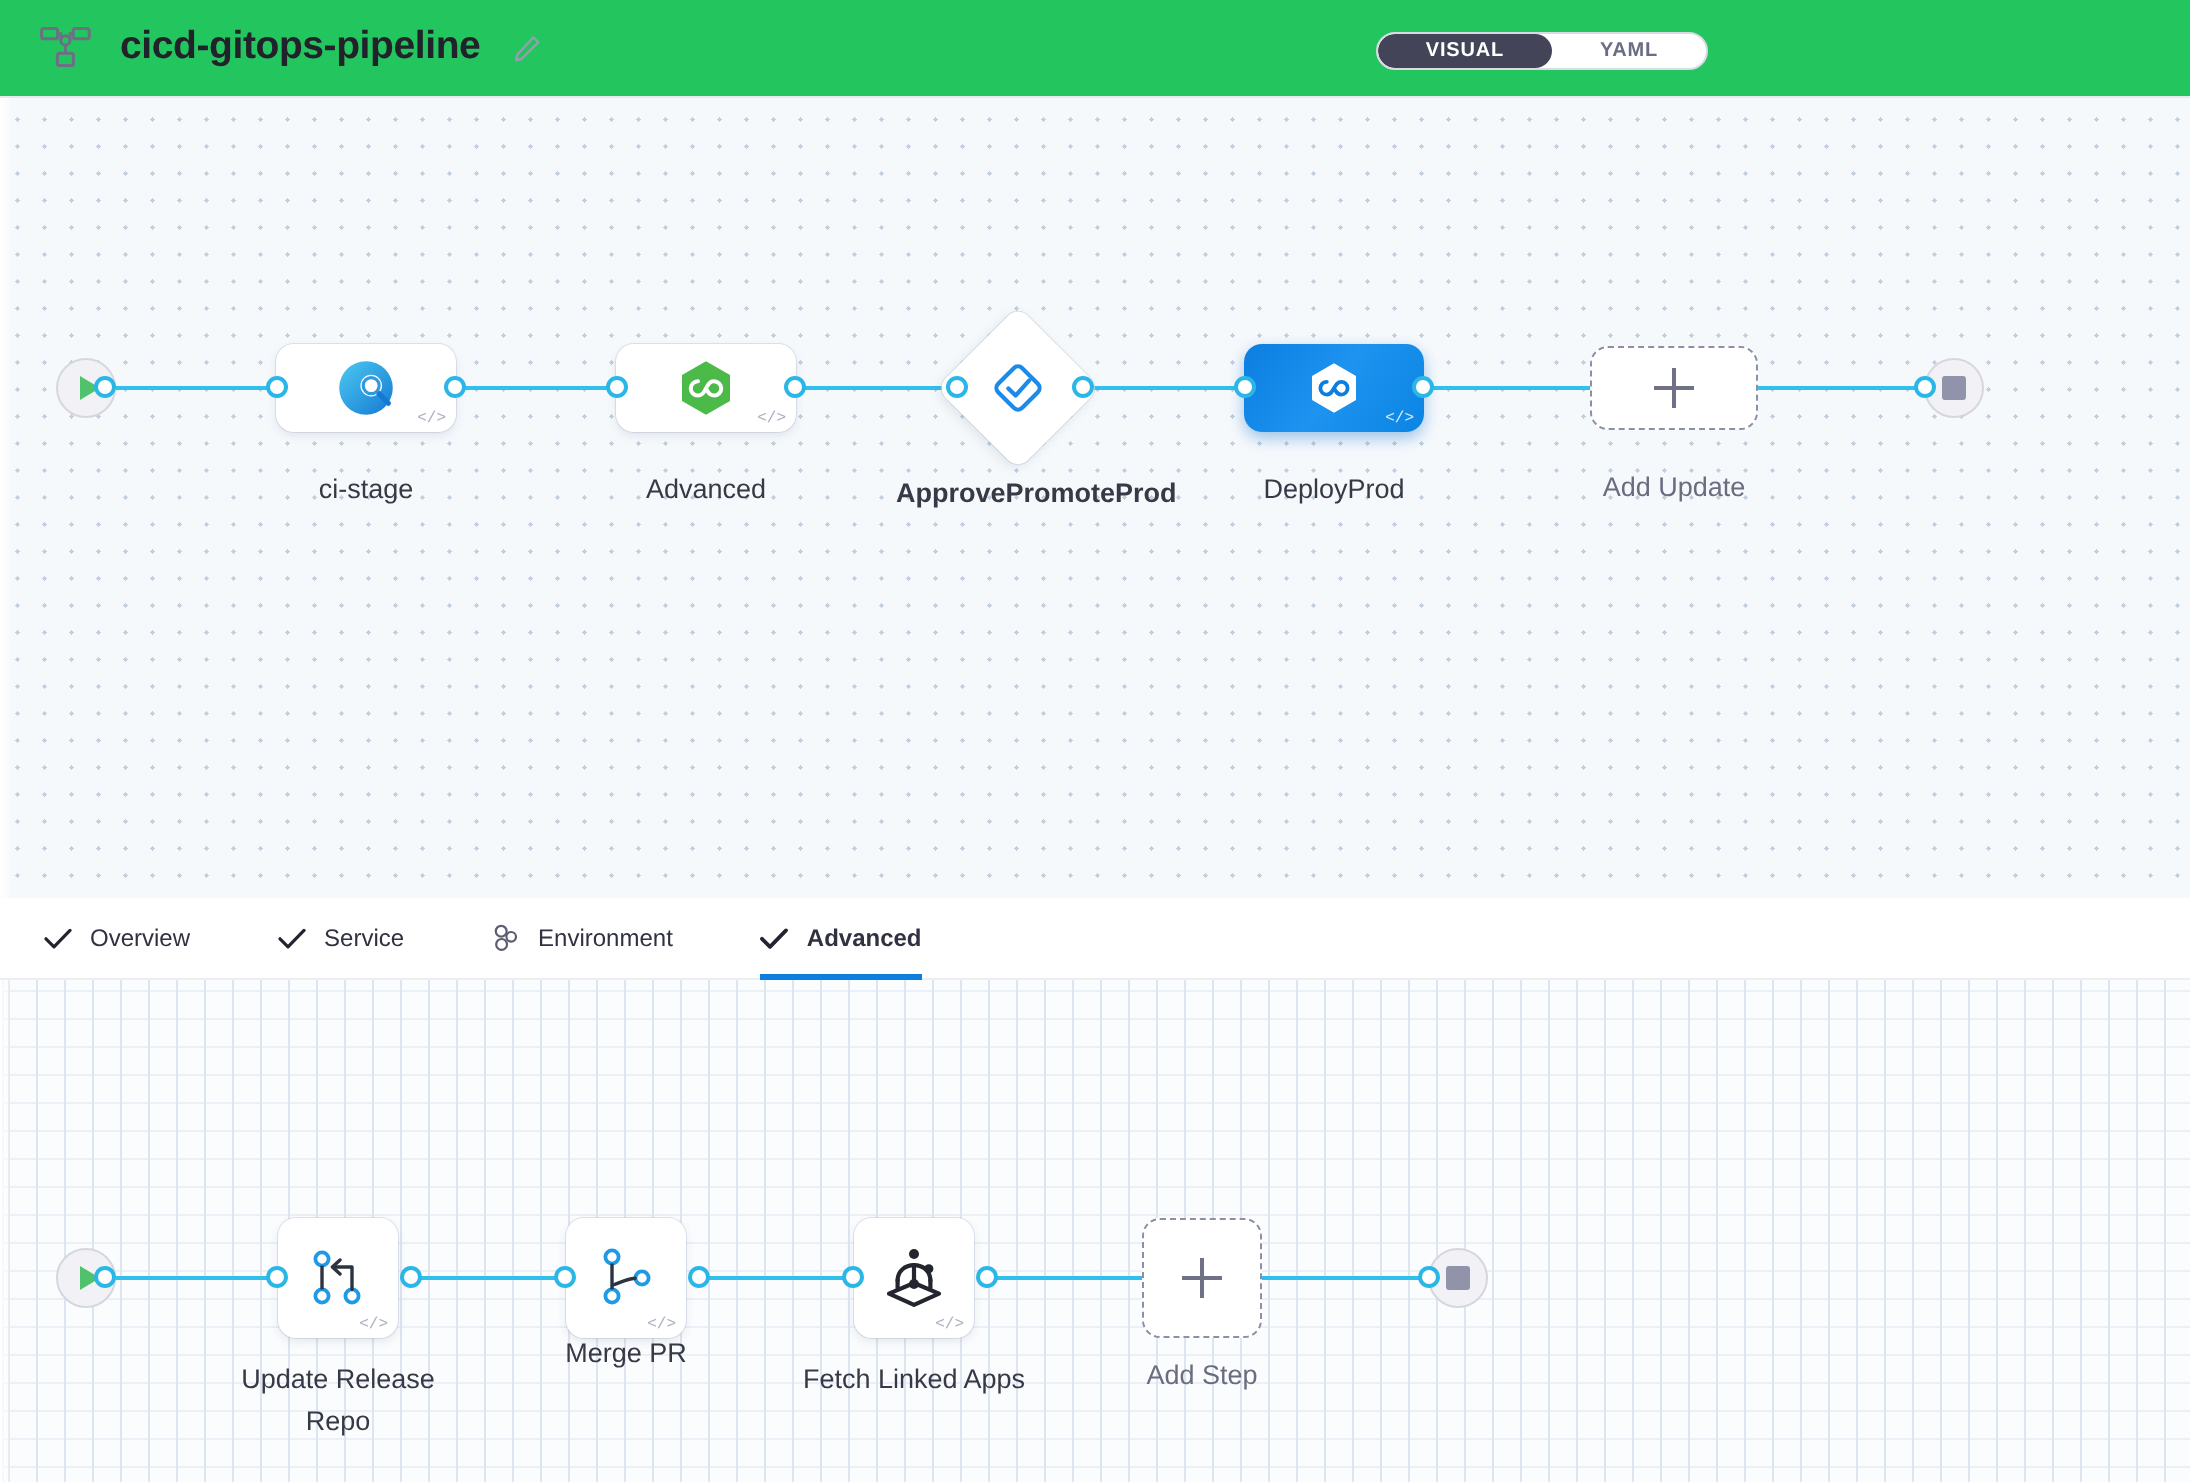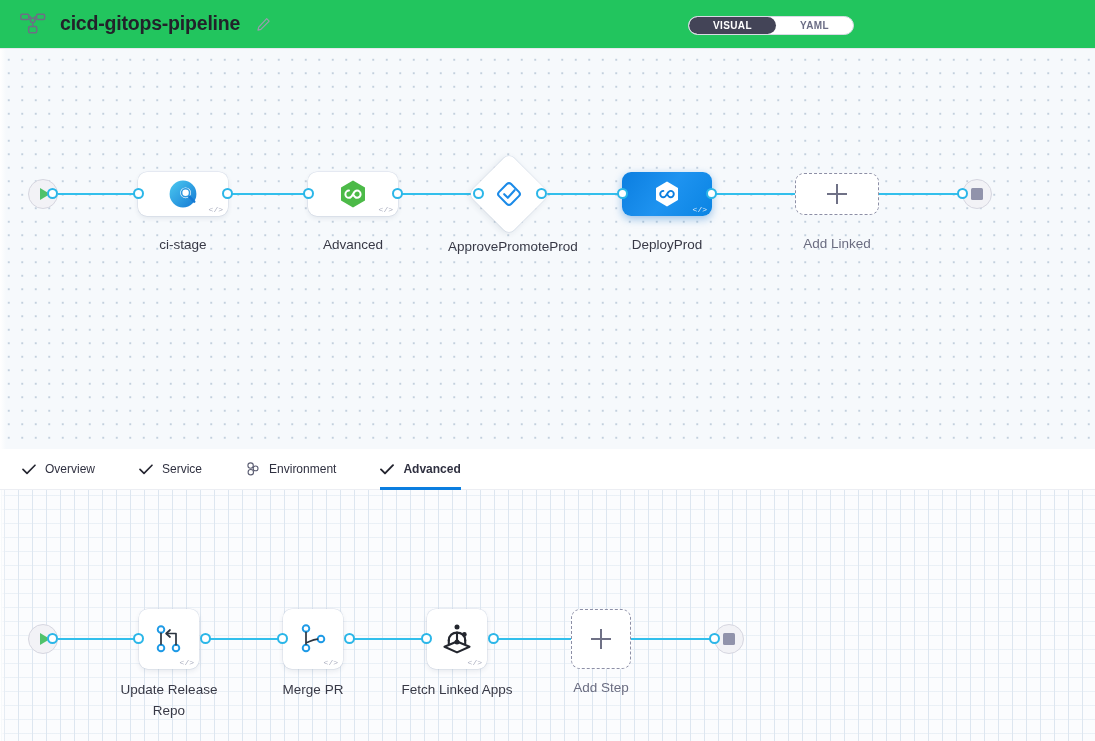--- a/index.html
+++ b/index.html
@@ -302,37 +302,37 @@
 
     <div class="node-diamond" style="left:480px; top:116px;"></div>
     <span class="diamond-icon" style="left:495px; top:131px;">
       <svg width="28" height="28" viewBox="0 0 28 28">
         <rect x="5.5" y="5.5" width="17" height="17" rx="3" transform="rotate(45 14 14)" fill="none" stroke="#1b8ae8" stroke-width="2.1"></rect>
         <path d="M9.2 14.2 L12.8 17.8 L19.6 10.2" fill="none" stroke="#1b8ae8" stroke-width="2.1" stroke-linecap="round" stroke-linejoin="round"></path>
       </svg>
     </span>
     <div class="port" style="left:473px; top:139px;"></div>
     <div class="port" style="left:536px; top:139px;"></div>
-    <div class="node-label" style="left:448px; top:187px; width:122px;">ApprovePromoteProd</div>
+    <div class="node-label" style="left:448px; top:187px; width:122px;font-weight:bold;">ApprovePromoteProd</div>
 
     <div class="node selected" style="left:622px; top:123px;">
       <svg width="30" height="30" viewBox="0 0 30 30">
         <path d="M15 2.6 L26 9.0 L26 21.0 L15 27.4 L4 21.0 L4 9.0 Z" fill="#ffffff"></path>
         <path d="M11.4 11.9 a3.2 3.2 0 0 0 0 6.4 c1.8 0 2.5 -1.2 3.6 -3.2 c1.1 -2.0 1.8 -3.2 3.6 -3.2 a3.2 3.2 0 0 1 0 6.4 c-1.8 0 -2.5 -1.2 -3.6 -3.2" fill="none" stroke="#0b7ee0" stroke-width="1.9" stroke-linecap="round"></path>
       </svg>
       <span class="code-badge">&lt;/&gt;</span>
     </div>
     <div class="port" style="left:617px; top:139px;"></div>
     <div class="port" style="left:706px; top:139px;"></div>
     <div class="node-label" style="left:592px; top:185px; width:150px;">DeployProd</div>
 
     <div class="add-node" style="left:795px; top:124px; width:84px; height:42px;">
       <div class="plus"></div>
     </div>
-    <div class="node-label muted" style="left:762px; top:184px; width:150px;">Add Linked</div>
+    <div class="node-label muted" style="left:762px; top:184px; width:150px;">Add Update</div>
 
     <div class="terminal" style="left:962px; top:130px;">
       <div class="stop-sq"></div>
     </div>
     <div class="port" style="left:957px; top:139px;"></div>
   </div>
 
   <div class="tabbar">
     <div class="tab">
       <span class="tick">
@@ -408,21 +408,21 @@
         <circle cx="10" cy="6.5" r="3.3" fill="#ffffff" stroke="#1e9ae6" stroke-width="1.9"></circle>
         <circle cx="10" cy="26" r="3.3" fill="#ffffff" stroke="#1e9ae6" stroke-width="1.9"></circle>
         <circle cx="25" cy="17" r="3.3" fill="#ffffff" stroke="#1e9ae6" stroke-width="1.9"></circle>
         <path d="M10 9.8 V22.7" fill="none" stroke="#2b3440" stroke-width="1.7"></path>
         <path d="M10.6 20.5 C13.5 19.6 16.5 17.6 21.6 17.1" fill="none" stroke="#2b3440" stroke-width="1.7" stroke-linecap="round"></path>
       </svg>
       <span class="code-badge">&lt;/&gt;</span>
     </div>
     <div class="port" style="left:277px; top:143px;"></div>
     <div class="port" style="left:344px; top:143px;"></div>
-    <div class="node-label" style="left:253px; top:189px; width:120px;">Merge PR</div>
+    <div class="node-label" style="left:253px; top:176px; width:120px;">Merge PR</div>
 
     <div class="node" style="left:427px; top:119px; width:60px; height:60px;">
       <svg width="36" height="36" viewBox="0 0 36 36">
         <path d="M18 20.5 L5.5 25.8 L18 31.4 L30.5 25.8 Z" fill="none" stroke="#23262e" stroke-width="2.1" stroke-linejoin="round"></path>
         <path d="M9.8 23.0 L9.8 19.0 M26.2 23.0 L26.2 19.0" stroke="#23262e" stroke-width="2.1" stroke-linecap="round"></path>
         <path d="M9.8 19.4 C9.8 14.4 13.6 11.6 18 11.6 C22.4 11.6 26.2 14.4 26.2 19.4" fill="none" stroke="#23262e" stroke-width="2.1" stroke-linecap="round"></path>
         <path d="M18 11.6 L18 21.6" stroke="#23262e" stroke-width="2.1" stroke-linecap="round"></path>
         <circle cx="18" cy="6.0" r="2.5" fill="#23262e"></circle>
         <circle cx="25.4" cy="13.4" r="2.3" fill="#23262e"></circle>
         <circle cx="18" cy="21.0" r="2.5" fill="#23262e"></circle>

